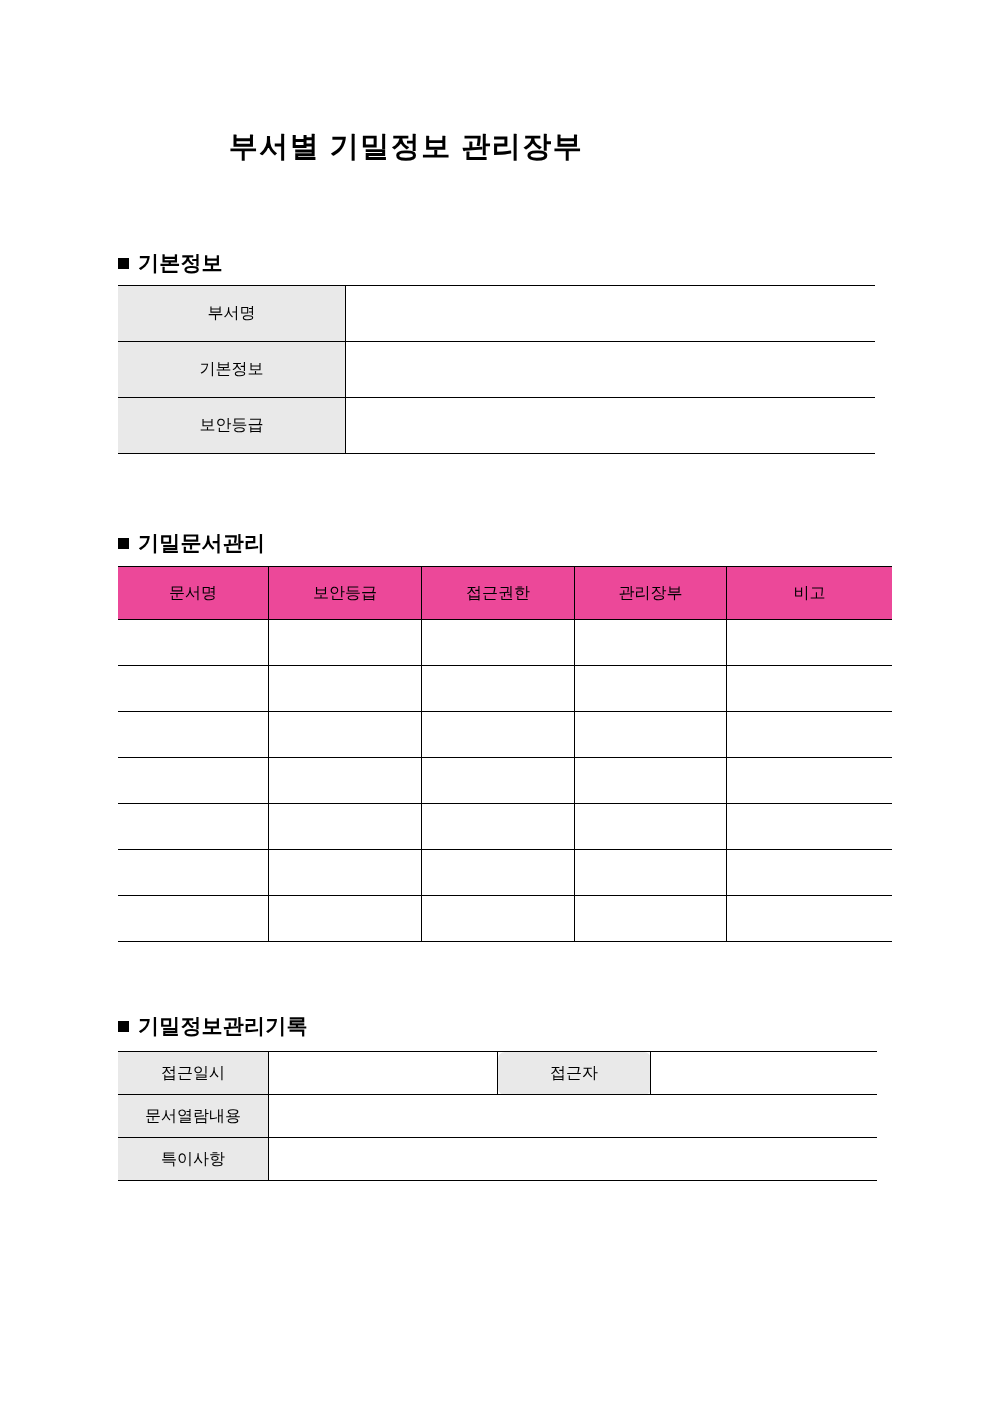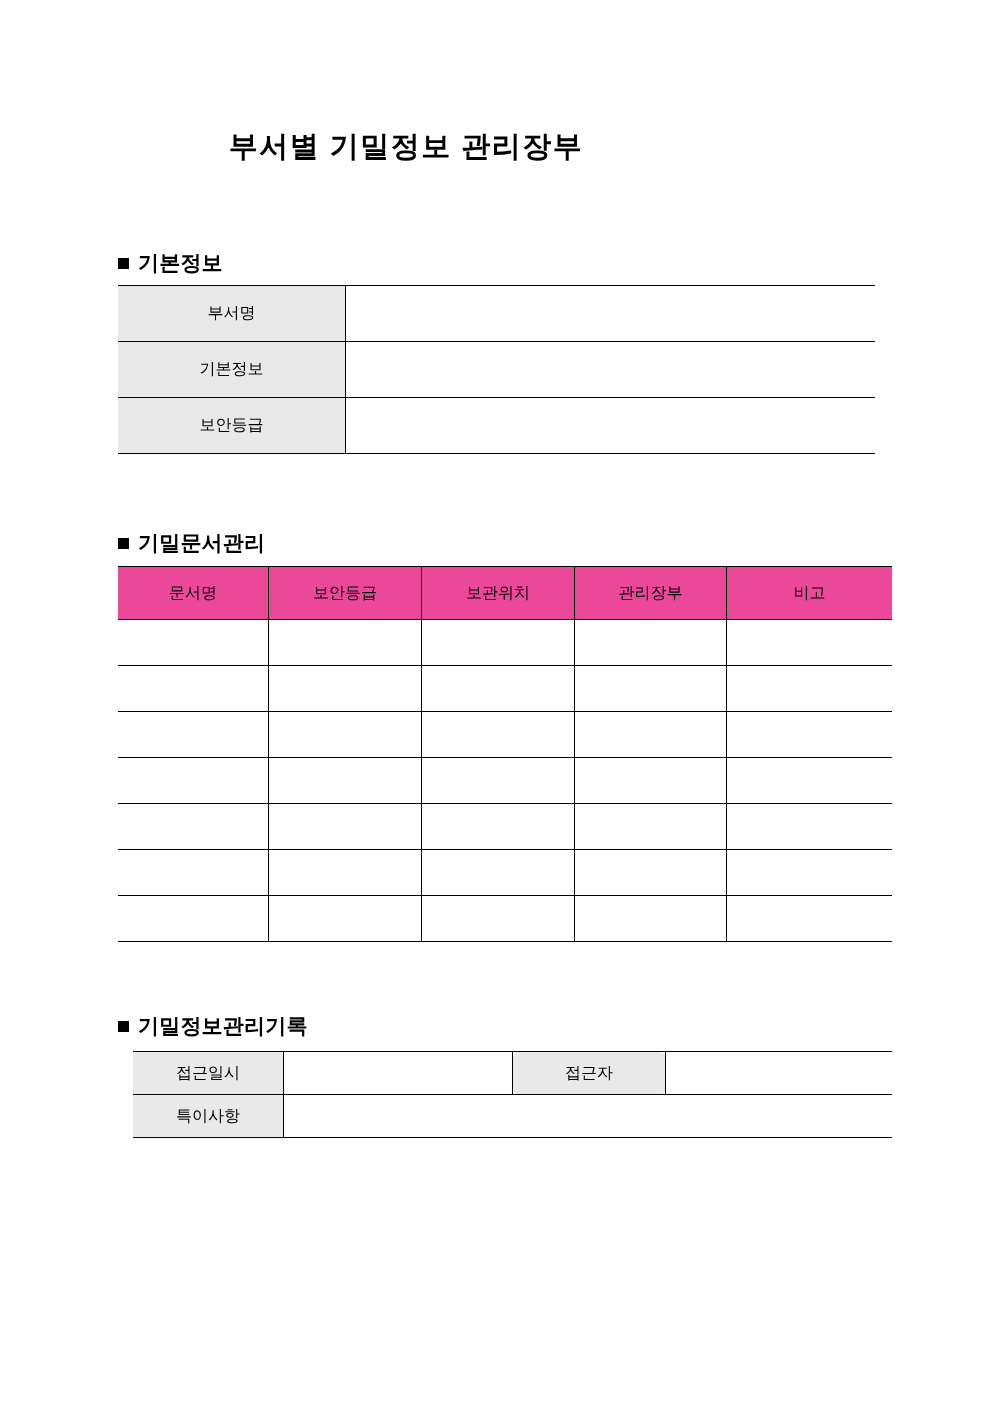--- a/index.html
+++ b/index.html
@@ -94,21 +94,21 @@
   #tbl-docs { top: 566px; }
   #tbl-docs th { height: 52px; background: #ec4899; }
   #tbl-docs td { height: 45px; }
   #tbl-docs .c1 { width: 150px; }
   #tbl-docs .c2 { width: 152px; }
   #tbl-docs .c3 { width: 152px; }
   #tbl-docs .c4 { width: 151px; }
   #tbl-docs .c5 { width: 165px; }
 
   
-  #tbl-record { top: 1051px; margin-left: 15px; }
+  #tbl-record { top: 1051px; }
   #tbl-record td { height: 42px; }
   #tbl-record .r-lbl   { width: 150px; }
   #tbl-record .r-val1  { width: 228px; }
   #tbl-record .r-lbl2  { width: 152px; border-radius: 7px; }
   #tbl-record .r-val2  { width: 226px; }
 </style>
 </head>
 <body>
 
 <div class="page">
@@ -138,21 +138,21 @@
 
   <div class="section-heading" id="heading-docs">
     <span class="bullet"></span><span>기밀문서관리</span>
   </div>
 
   <table class="tbl" id="tbl-docs">
     <thead>
       <tr>
         <th class="c1">문서명</th>
         <th class="c2 vsep-l">보안등급</th>
-        <th class="c3 vsep-l">보관위치</th>
+        <th class="c3 vsep-l">접근권한</th>
         <th class="c4 vsep-l">관리장부</th>
         <th class="c5 vsep-l">비고</th>
       </tr>
     </thead>
     <tbody>
       <tr>
         <td></td>
         <td class="vsep-l"></td>
         <td class="vsep-l"></td>
         <td class="vsep-l"></td>
@@ -209,19 +209,23 @@
 
   <table class="tbl" id="tbl-record">
     <tbody>
       <tr>
         <td class="lbl r-lbl">접근일시</td>
         <td class="r-val1 vsep-l"></td>
         <td class="lbl r-lbl2 vsep-l">접근자</td>
         <td class="r-val2 vsep-l"></td>
       </tr>
       <tr>
+        <td class="lbl r-lbl">문서열람내용</td>
+        <td class="vsep-l" colspan="3"></td>
+      </tr>
+      <tr>
         <td class="lbl r-lbl">특이사항</td>
         <td class="vsep-l" colspan="3"></td>
       </tr>
     </tbody>
   </table>
 
 </div>
 
 </body></html>

